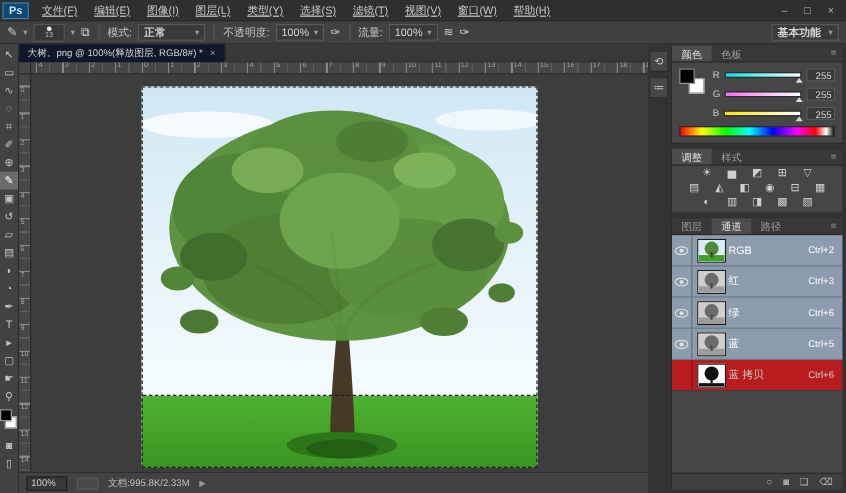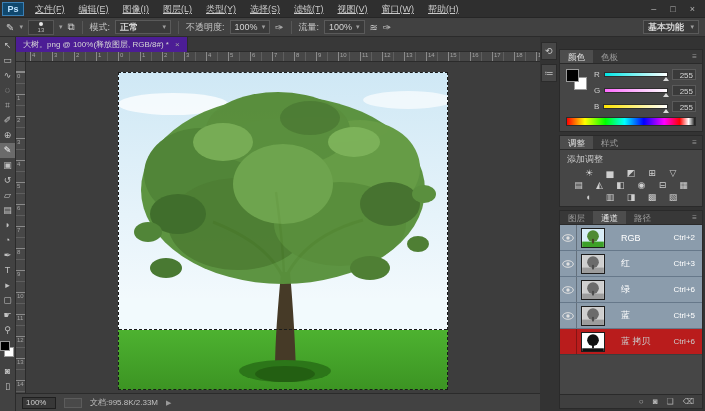--- a/index.html
+++ b/index.html
@@ -40,21 +40,21 @@
   .tool { width:15px; height:15px; font-size:9px; line-height:15px; text-align:center;
     color:#c2c2c2; cursor:pointer; }
   .tool.active { background:#6b6b6b; color:#fff; }
   .swatches { position:relative; width:15px; height:20px; margin:3px 0; }
   .swatches .fg { position:absolute; left:0; top:0; width:10px; height:10px; border:1px solid #999; z-index:2; }
   .swatches .bg { position:absolute; left:4px; top:6px; width:10px; height:10px; border:1px solid #999; }
 
   
   .docarea { width:524px; display:flex; flex-direction:column; min-width:0; }
   .tabbar { height:15px; background:#383838; border-bottom:1px solid #2b2b2b; display:flex; }
-  .doctab { height:15px; background:#4c1d95; padding:0 7px; display:flex; align-items:center; gap:6px;
+  .doctab { height:15px; background:#0f172a; padding:0 7px; display:flex; align-items:center; gap:6px;
     font-size:8px; color:#d5d5d5; border-right:1px solid #2b2b2b; white-space:nowrap; }
   .doctab .close { color:#a5a5a5; font-size:8px; }
 
   .viewport { position:relative; flex:1; background:#3d3d3d; overflow:hidden; }
   .hruler { position:absolute; top:0; left:10px; right:0; height:10px; background:#474747;
     border-bottom:1px solid #2b2b2b;
     background-image:
       repeating-linear-gradient(to right, #8a8a8a 0 1px, transparent 1px 22px),
       repeating-linear-gradient(to right, #5e5e5e 0 1px, transparent 1px 11px);
     background-position:4px 0; }
@@ -79,21 +79,21 @@
   .zoombox { width:34px; height:12px; background:#383838; border:1px solid #1f1f1f; color:#cfcfcf;
     display:flex; align-items:center; padding-left:3px; }
   .minibox { width:18px; height:10px; border:1px solid #5c5c5c; background:#494949; }
   .statarrow { color:#9a9a9a; font-size:7px; }
 
   
   .dock { width:165px; background:#333; display:flex; }
   .dockstrip { width:18px; display:flex; flex-direction:column; align-items:center; gap:4px; padding-top:5px; }
   .dockbtn { width:16px; height:18px; background:#474747; border:1px solid #2b2b2b; color:#c5c5c5;
     font-size:9px; display:flex; align-items:center; justify-content:center; }
-  .panels { flex:1; display:flex; flex-direction:column; padding:12px 2px 2px 1px; gap:3px; }
+  .panels { flex:1; display:flex; flex-direction:column; padding:0 2px 2px 1px; gap:3px; }
   .panel { background:#464646; border:1px solid #2a2a2a; display:flex; flex-direction:column; }
   .ptabs { height:14px; background:#383838; display:flex; align-items:stretch; border-bottom:1px solid #2a2a2a; }
   .ptab { padding:0 8px; font-size:8.5px; line-height:14px; color:#9f9f9f; }
   .ptab.active { background:#4d4d4d; color:#e2e2e2; }
   .pmenu { margin-left:auto; padding-right:5px; color:#9a9a9a; font-size:8px; line-height:14px; }
 
   
   .colorbody { display:flex; padding:5px 6px 3px 6px; gap:6px; }
   .cswatches { position:relative; width:22px; height:24px; flex:none; }
   .cswatches .fg { position:absolute; left:0; top:0; width:13px; height:13px; border:1px solid #9a9a9a; z-index:2; }
@@ -120,21 +120,21 @@
   
   .chanpanel { flex:1; }
   .chanlist { flex:1; display:flex; flex-direction:column; }
   .chanrow { height:26px; display:flex; align-items:center; font-size:9px; color:#cccccc;
     border-bottom:1px solid #3c3c3c; background:#b91c1c; }
   .chanrow.selected { background:#8b9cac; color:#fff; border-bottom:1px solid #66788a; }
   .eyecell { width:17px; align-self:stretch; display:flex; align-items:center; justify-content:center;
     border-right:1px solid rgba(0,0,0,.28); flex:none; }
   .thumb { width:24px; height:20px; border:1px solid #1d1d1d; margin-left:4px; flex:none; background:#fff; }
   .thumb svg { display:block; width:100%; height:100%; }
-  .channame { margin-left:16px; }
+  .channame { margin-left:2px; }
   .chanshort { margin-left:auto; margin-right:7px; font-size:8px; }
   .chanfill { flex:1; background:#464646; }
   .chanbtns { height:14px; background:#3f3f3f; border-top:1px solid #2a2a2a; display:flex;
     justify-content:flex-end; align-items:center; gap:9px; padding-right:8px; }
   .chanbtn { font-size:8px; color:#b5b5b5; line-height:14px; }
 </style>
 </head>
 <body>
 
 <div class="app">
@@ -390,21 +390,20 @@
           </div>
           <div class="spectrum"></div>
         </div>
 
         <div class="panel">
           <div class="ptabs" id="adjtabs">
               <div class="ptab active">调整</div>
               <div class="ptab">样式</div>
               <div class="pmenu">≡</div>
             </div>
-          <div class="adjhint">添加调整</div>
           <div class="adjrows" id="adjrows">
               <div class="adjrow">
                 <div class="adjicon">☀</div>
                 <div class="adjicon">▅</div>
                 <div class="adjicon">◩</div>
                 <div class="adjicon">⊞</div>
                 <div class="adjicon">▽</div>
               </div>
               <div class="adjrow">
                 <div class="adjicon">▤</div>

